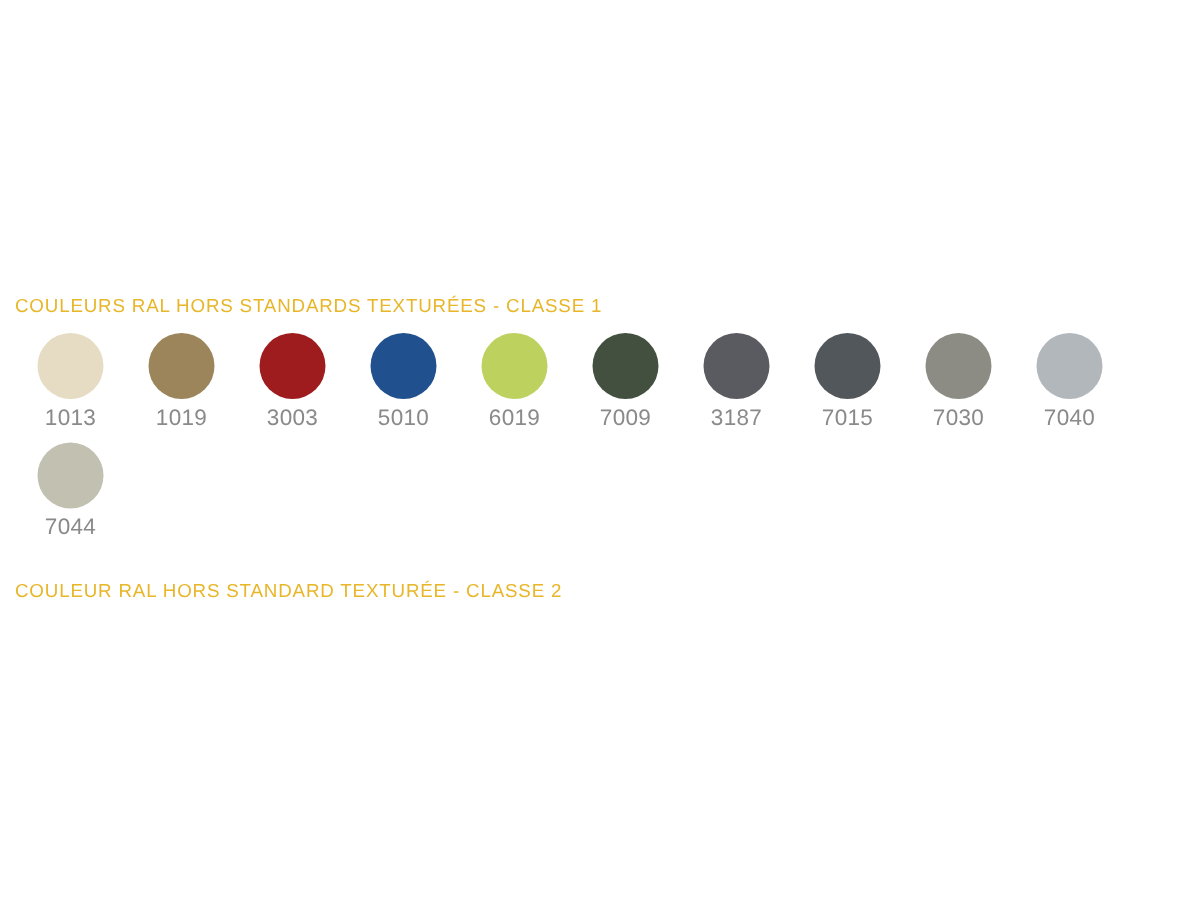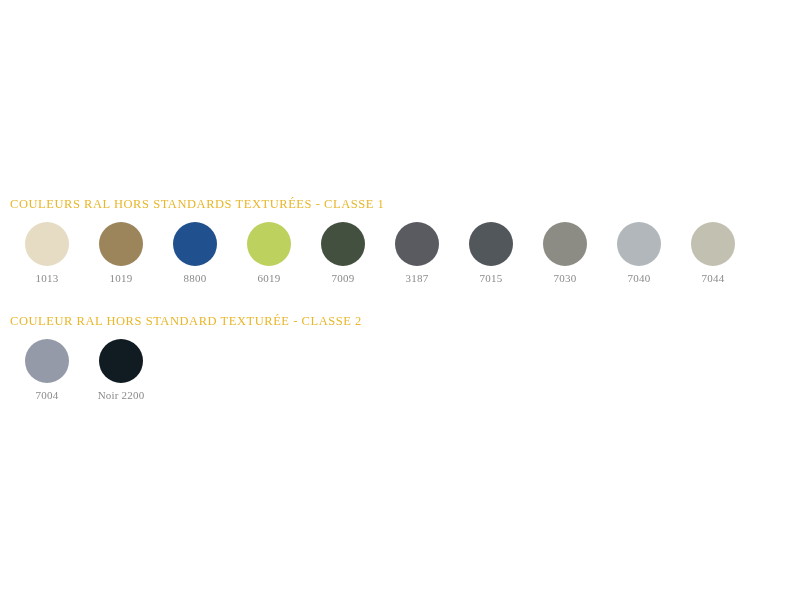--- a/index.html
+++ b/index.html
@@ -18,21 +18,20 @@
     position: relative;
     width: 800px;
     height: 600px;
     background: #ffffff;
   }
   .content {
     position: absolute;
     left: 0;
     top: 196px;
     width: 795px;
-    font-family: Liberation Serif, serif;
   }
   .section {
     margin-bottom: 0;
   }
   .section-title {
     color: #e8b629;
     font-size: 12.5px;
     letter-spacing: 0.55px;
     font-weight: 400;
     text-transform: uppercase;
@@ -55,21 +54,21 @@
     margin-bottom: 10px;
   }
   .swatch-dot {
     width: 44px;
     height: 44px;
     border-radius: 50%;
     display: block;
   }
   .swatch-label {
     margin-top: 6px;
-    font-size: 11px;
+    font-size: 15px;
     color: #8a8a8a;
     letter-spacing: 0.2px;
     line-height: 13px;
     text-align: center;
     white-space: nowrap;
   }
   .gap-1 { height: 18px; }
 </style>
 </head>
 <body>
@@ -84,24 +83,28 @@
         <div class="swatch">
           <span class="swatch-dot" style="background:#e5dcc3"></span>
           <span class="swatch-label">1013</span>
         </div>
 
         <div class="swatch">
           <span class="swatch-dot" style="background:#9c855b"></span>
           <span class="swatch-label">1019</span>
         </div>
 
+        <div class="swatch">
+          <span class="swatch-dot" style="background:#9e1b1e"></span>
+          <span class="swatch-label">3003</span>
+        </div>
 
         <div class="swatch">
           <span class="swatch-dot" style="background:#20508e"></span>
-          <span class="swatch-label">8800</span>
+          <span class="swatch-label">5010</span>
         </div>
 
 
         <div class="swatch">
           <span class="swatch-dot" style="background:#bdd15e"></span>
           <span class="swatch-label">6019</span>
         </div>
 
         <div class="swatch">
           <span class="swatch-dot" style="background:#43503f"></span>
@@ -134,29 +137,16 @@
         </div>
 
 
       </div>
     </div>
 
     <div class="gap-1"></div>
 
     <div class="section">
       <div class="section-title">COULEUR RAL HORS STANDARD TEXTURÉE - CLASSE 2</div>
-      <div class="swatch-grid">
-
-        <div class="swatch">
-          <span class="swatch-dot" style="background:#959aa8"></span>
-          <span class="swatch-label">7004</span>
-        </div>
-
-        <div class="swatch">
-          <span class="swatch-dot" style="background:#111b22"></span>
-          <span class="swatch-label">Noir 2200</span>
-        </div>
-
-      </div>
     </div>
 
   </div>
 </div>
 
 </body></html>

